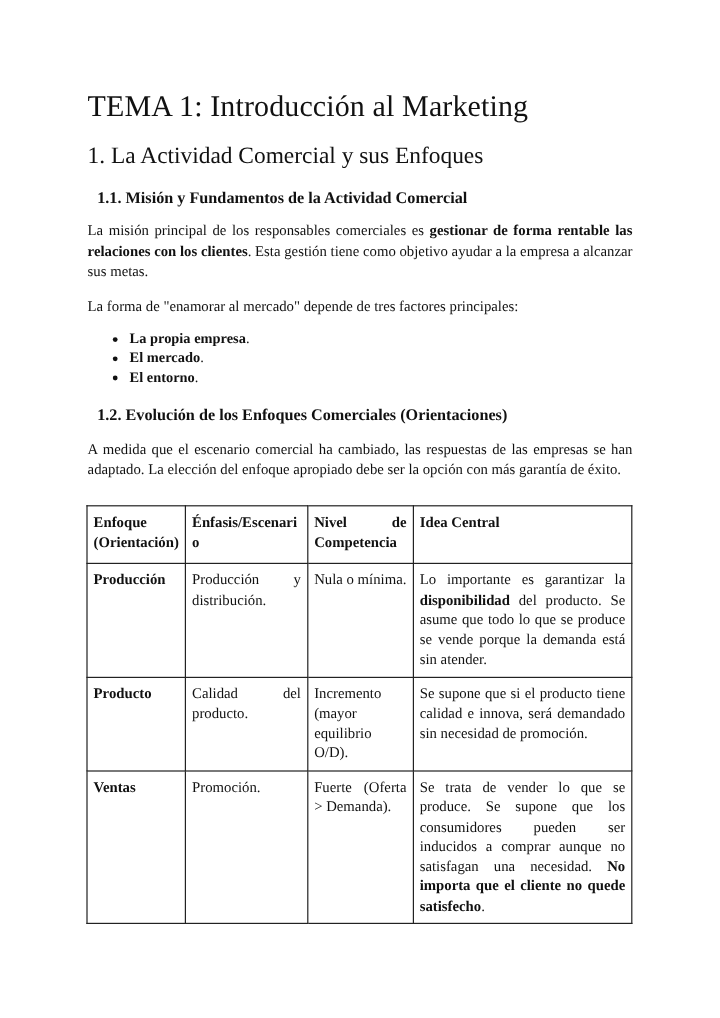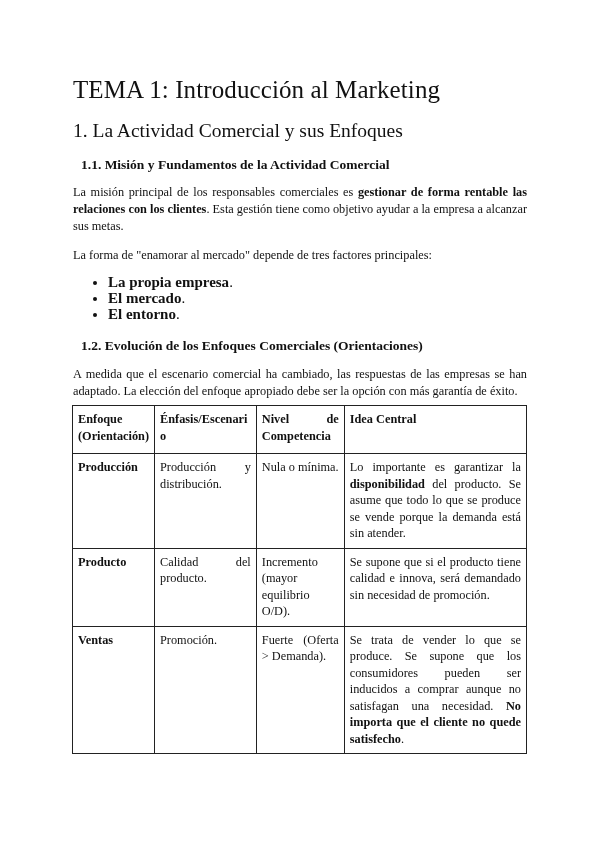--- a/index.html
+++ b/index.html
@@ -26,26 +26,26 @@
   #h3b { top: 338px; }
   p {
     position: absolute; left: 0; width: 454px; margin: 0;
     font-size: 12.3px; line-height: 17px; text-align: justify;
   }
   #p1 { top: 184px; }
   #p2 { top: 247px; }
   #p3 { top: 366px; }
   ul {
     position: absolute; top: 274px; left: 18px; margin: 0; padding: 0 0 0 17px;
-    font-size: 15px; line-height: 16px;
+    font-size: 12px; line-height: 16px;
   }
   ul li { font-weight: bold; }
   ul li span.dot { font-weight: normal; }
   table {
-    position: absolute; top: 405px; left: -1px; width: 455px;
+    position: absolute; top: 421px; left: -1px; width: 455px;
     border-collapse: collapse; font-size: 12.3px; line-height: 16.5px;
   }
   td, th {
     border: 1.5px solid #222; vertical-align: top;
     padding: 5px 5px 6px 5px; text-align: justify;
   }
   th { font-weight: bold; text-align: left; }
   td.first { font-weight: bold; }
   col.c1 { width: 82px; }
   col.c2 { width: 102px; }

